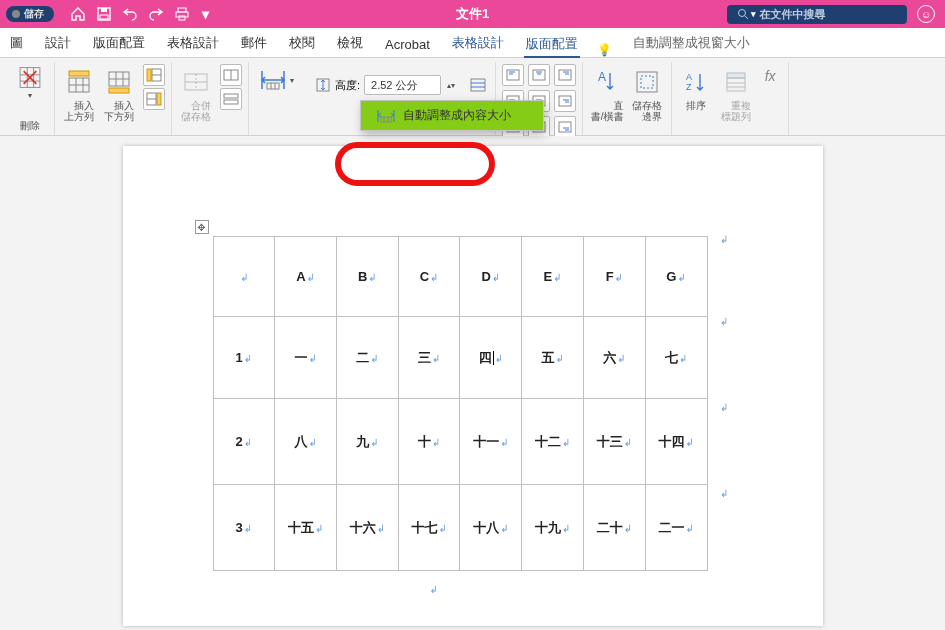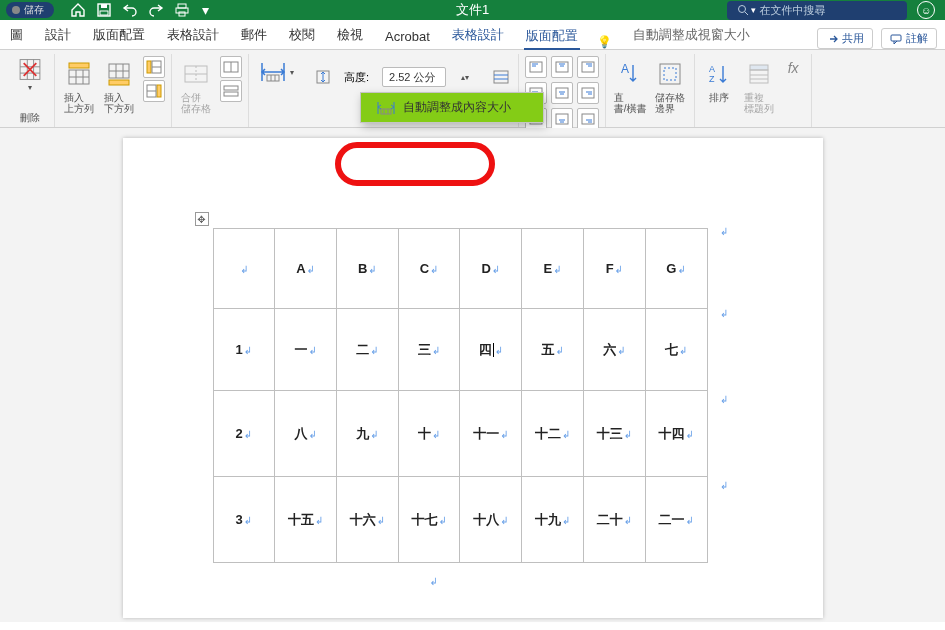--- a/index.html
+++ b/index.html
@@ -1,21 +1,21 @@
 <!DOCTYPE html>
 <html><head>
 <meta charset="utf-8">
 <style>
   * { box-sizing: border-box; margin: 0; padding: 0; font-family: -apple-system, "Segoe UI", sans-serif; }
   body { width: 945px; height: 630px; background: #fff; overflow: hidden; font-size: 12px; }
 
   
   .title-bar {
-    height: 20px; background: #15803d;
-    display: flex; align-items: center; color: #fff; font-size: 12px; position: relative;
+    height: 28px; background: #ec4899;
+    display: flex; align-items: center; color: #fff; font-size: 12px; position: relative; font-weight: bold;
   }
   .title-left { display:flex; align-items:center; gap:6px; padding-left:6px; }
   .autosave-pill { background:#1f3f70; border-radius:10px; padding:1px 10px 1px 6px; display:flex; align-items:center; gap:4px; font-size:10px; color:#ddd;}
   .autosave-dot { width:8px; height:8px; border-radius:50%; background:#888; display:inline-block; }
   .title-icons { display:flex; gap:10px; margin-left:10px; }
   .title-icons span { font-size:14px; }
   .title-center { position:absolute; left:50%; transform:translateX(-50%); font-size:13px; }
   .title-right { margin-left:auto; display:flex; align-items:center; gap:10px; padding-right:10px; }
   .search-box { background:#1f3f70; border-radius:4px; padding:2px 10px; width:180px; font-size:11px; color:#bcd; display:flex; align-items:center; gap:4px;}
   .smiley { width:18px; height:18px; border:1.5px solid #fff; border-radius:50%; display:flex; align-items:center; justify-content:center; font-size:10px;}
@@ -33,30 +33,30 @@
   .tabs-right .btn { border:1px solid #ccc; border-radius:3px; padding:2px 8px; font-size:11px; color:#2a579a; display:flex; align-items:center; gap:4px; }
 
   
   .ribbon {
     height: 78px; background:#f3f3f3; border-bottom:1px solid #d0d0d0;
     display:flex; align-items:stretch; padding:4px 6px 0; position:relative;
   }
   .rgroup { display:flex; flex-direction:column; align-items:center; justify-content:space-between; padding:2px 6px 2px; border-right:1px solid #ddd; }
   .rgroup:last-child { border-right:none; }
   .rgroup .icons-row { display:flex; gap:4px; align-items:flex-start; }
-  .rgroup .lbl { font-size:10px; color:#555; text-align:left; line-height:11px; padding-bottom:2px; }
+  .rgroup .lbl { font-size:10px; color:#555; text-align:right; line-height:11px; padding-bottom:2px; }
   .ricon { width:24px; height:24px; display:flex; align-items:center; justify-content:center; }
   .big-icon { width:36px; height:36px; display:flex; align-items:center; justify-content:center; flex-direction:column; }
   .tiny-stack { display:flex; flex-direction:column; gap:2px; }
   .tiny { width:22px; height:22px; display:flex; align-items:center; justify-content:center; border:1px solid #bbb; border-radius:2px; background:#fff; font-size:10px;}
   .tiny-noborder { border:none; background:transparent; }
 
   .autofit-btn { display:flex; align-items:center; gap:2px; padding:2px 4px; border:1px solid transparent; }
-  .dim-box { display:flex; align-items:center; gap:13px; font-size:11px; }
-  .dim-input { width:64px; height:20px; background:#fff; border:1px solid #bbb; border-radius:2px; padding:0 6px; display:flex; align-items:center; color:#333; font-size:11px;}
+  .dim-box { display:flex; align-items:center; gap:4px; font-size:11px; }
+  .dim-input { width:77px; height:20px; background:#fff; border:1px solid #bbb; border-radius:2px; padding:0 6px; display:flex; align-items:center; color:#333; font-size:11px;}
   .chev { font-size:8px; color:#555; padding:0 2px;}
 
   
   .dropdown {
     position:absolute; top:42px; left:360px; width:184px;
     background:#84cc16; border:1px solid #c5c5c5; box-shadow:2px 4px 10px rgba(0,0,0,.25); z-index:20;
     font-size:12px; padding:2px 8px;
   }
   .dd-item { display:flex; align-items:center; gap:8px; padding:4px 8px; color:#333; }
   .dd-item.sel { background:#1a6fe0; color:#fff; }
@@ -157,35 +157,20 @@
   <span class="tab">版面配置</span>
   <span class="tab">表格設計</span>
   <span class="tab">郵件</span>
   <span class="tab">校閱</span>
   <span class="tab">檢視</span>
   <span class="tab">Acrobat</span>
   <span class="tab active-blue">表格設計</span>
   <span class="tab active-sel">版面配置</span>
   <span class="bulb">💡</span>
   <span class="tab" style="color:#666">自動調整成視窗大小</span>
-  <div class="tabs-right">
-    <div class="btn">
-      <svg width="12" height="12" viewBox="0 0 12 12">
-          <path d="M8 3 L11 6 L8 9 M11 6 H4" fill="none" stroke="#2a579a" stroke-width="1.3"></path>
-        </svg>
-      <span>共用</span>
-    </div>
-    <div class="btn">
-      <svg width="12" height="12" viewBox="0 0 12 12">
-          <rect x="1" y="2" width="10" height="6" rx="1" fill="none" stroke="#2a579a"></rect>
-          <path d="M4 8 L4 11 L7 8" fill="none" stroke="#2a579a"></path>
-        </svg>
-      <span>註解</span>
-    </div>
-  </div>
 </div>
 
 <div class="ribbon">
 
 
   <div class="rgroup">
     <div class="big-icon">
       <svg width="30" height="30" viewBox="0 0 30 30">
           <rect x="4" y="4" width="22" height="22" fill="none" stroke="#888"></rect>
           <line x1="4" y1="12" x2="26" y2="12" stroke="#888"></line>

